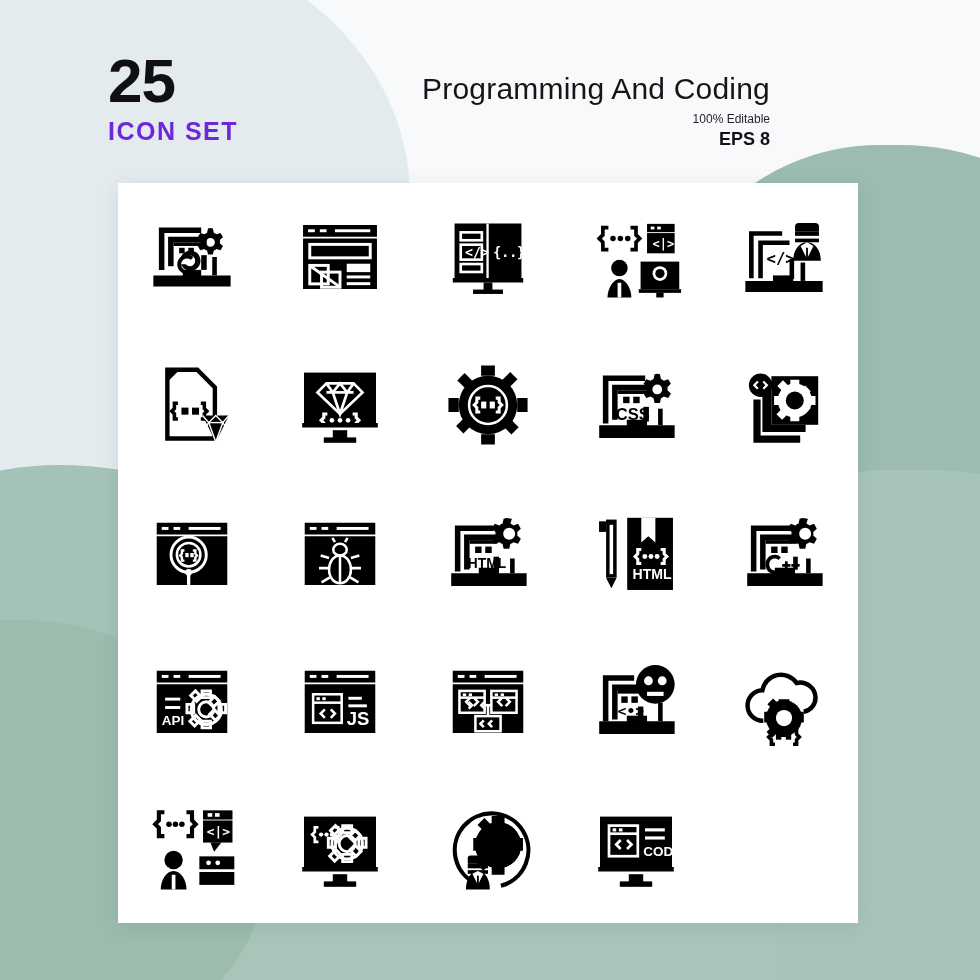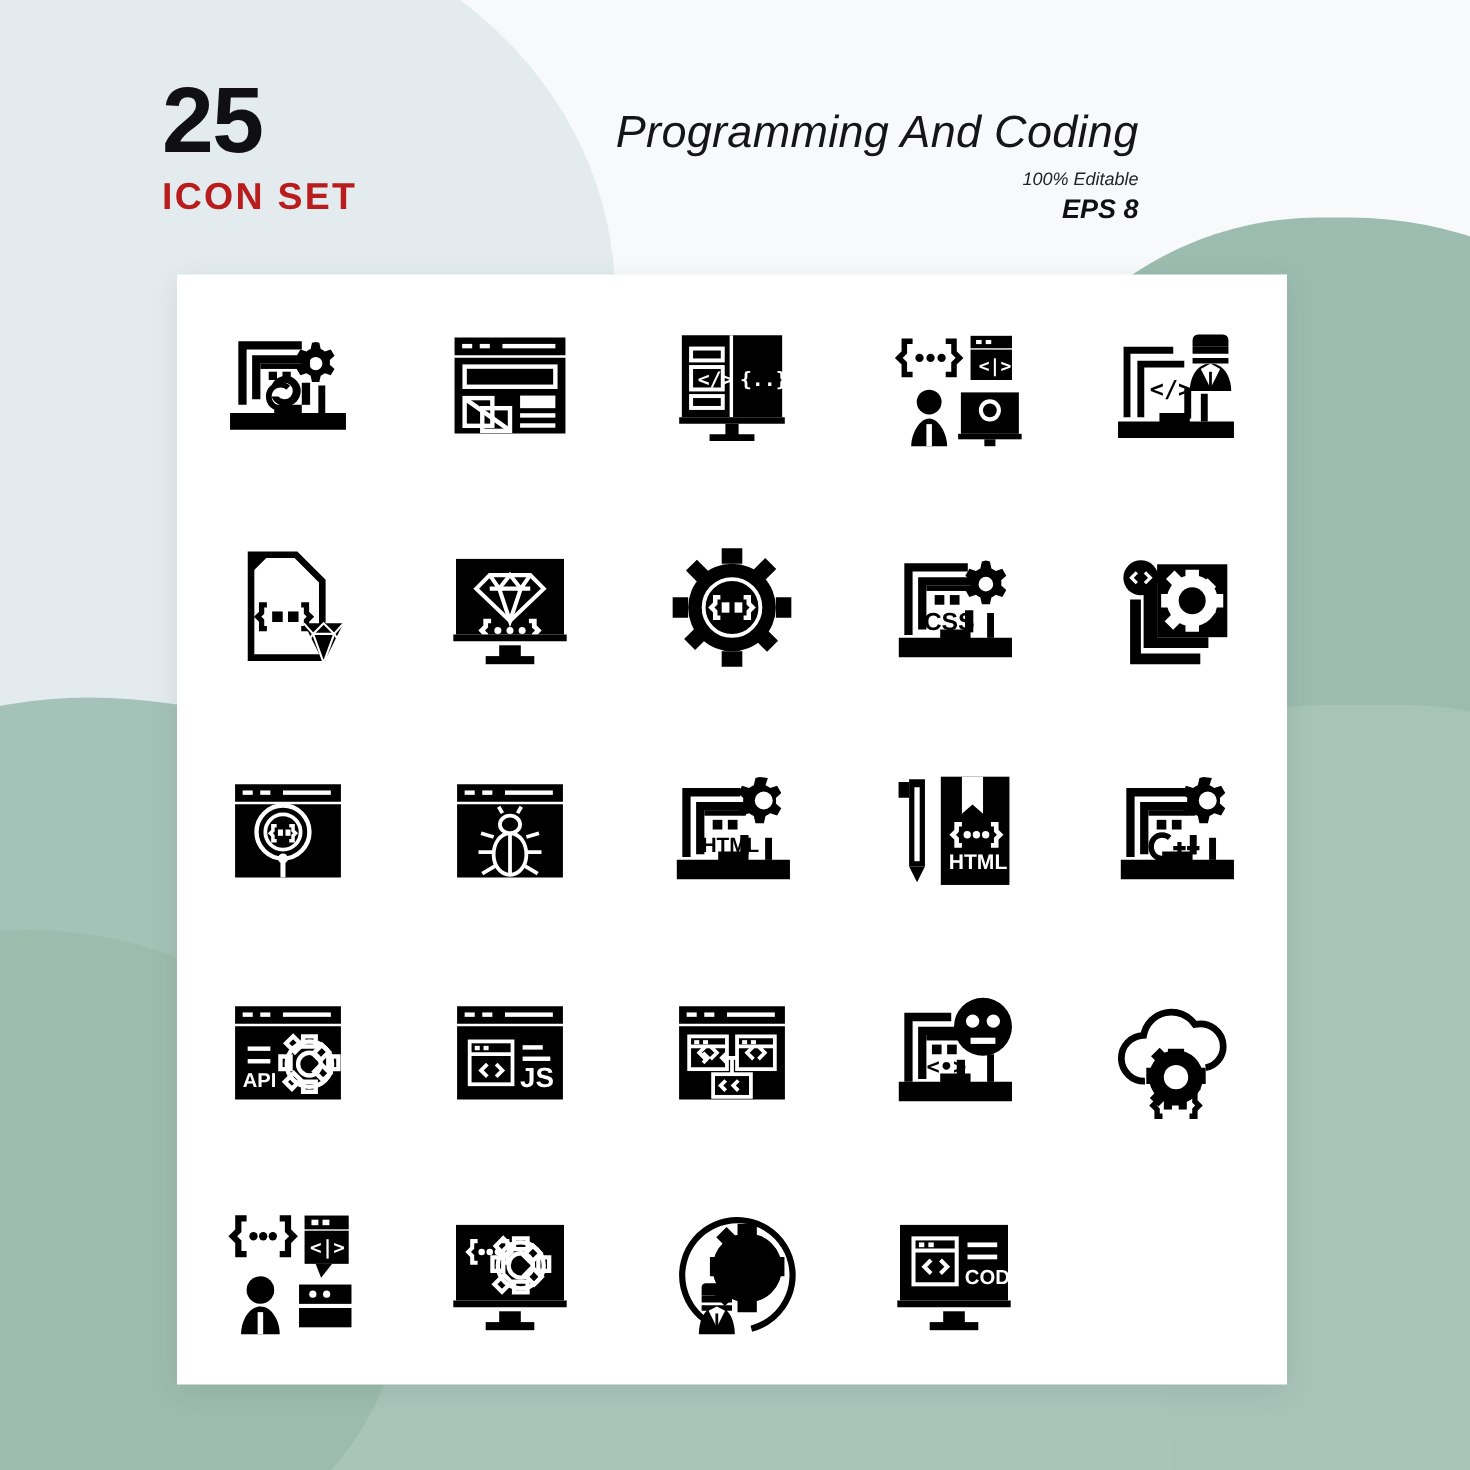--- a/index.html
+++ b/index.html
@@ -48,24 +48,24 @@
   }
 
   
   .header{position:absolute;left:0;top:0;width:885px;height:180px;}
   .hdr-left{position:absolute;left:108px;top:52px;}
   .hdr-count{
     font-size:62px;font-weight:bold;line-height:0.92;color:#100f12;
     letter-spacing:-1px;
   }
   .hdr-sub{
-    font-size:25px;font-weight:bold;color:#b91c1c;letter-spacing:1.5px;
+    font-size:25px;font-weight:bold;color:#6d28d9;letter-spacing:1.5px;
     margin-top:8px;
   }
-  .hdr-right{position:absolute;right:126px;top:72px;text-align:right;font-style:italic;}
+  .hdr-right{position:absolute;right:115px;top:72px;text-align:right;}
   .hdr-title{font-size:30px;color:#151518;letter-spacing:0.2px;font-weight:400;}
   .hdr-editable{font-size:12px;color:#242428;margin-top:6px;}
   .hdr-eps{font-size:18px;font-weight:bold;color:#101014;margin-top:3px;}
 
   
   .card{
     position:absolute;left:118px;top:183px;width:740px;height:740px;
     background:#ffffff;
     box-shadow:0 4px 18px rgba(40,60,55,0.10);
   }

